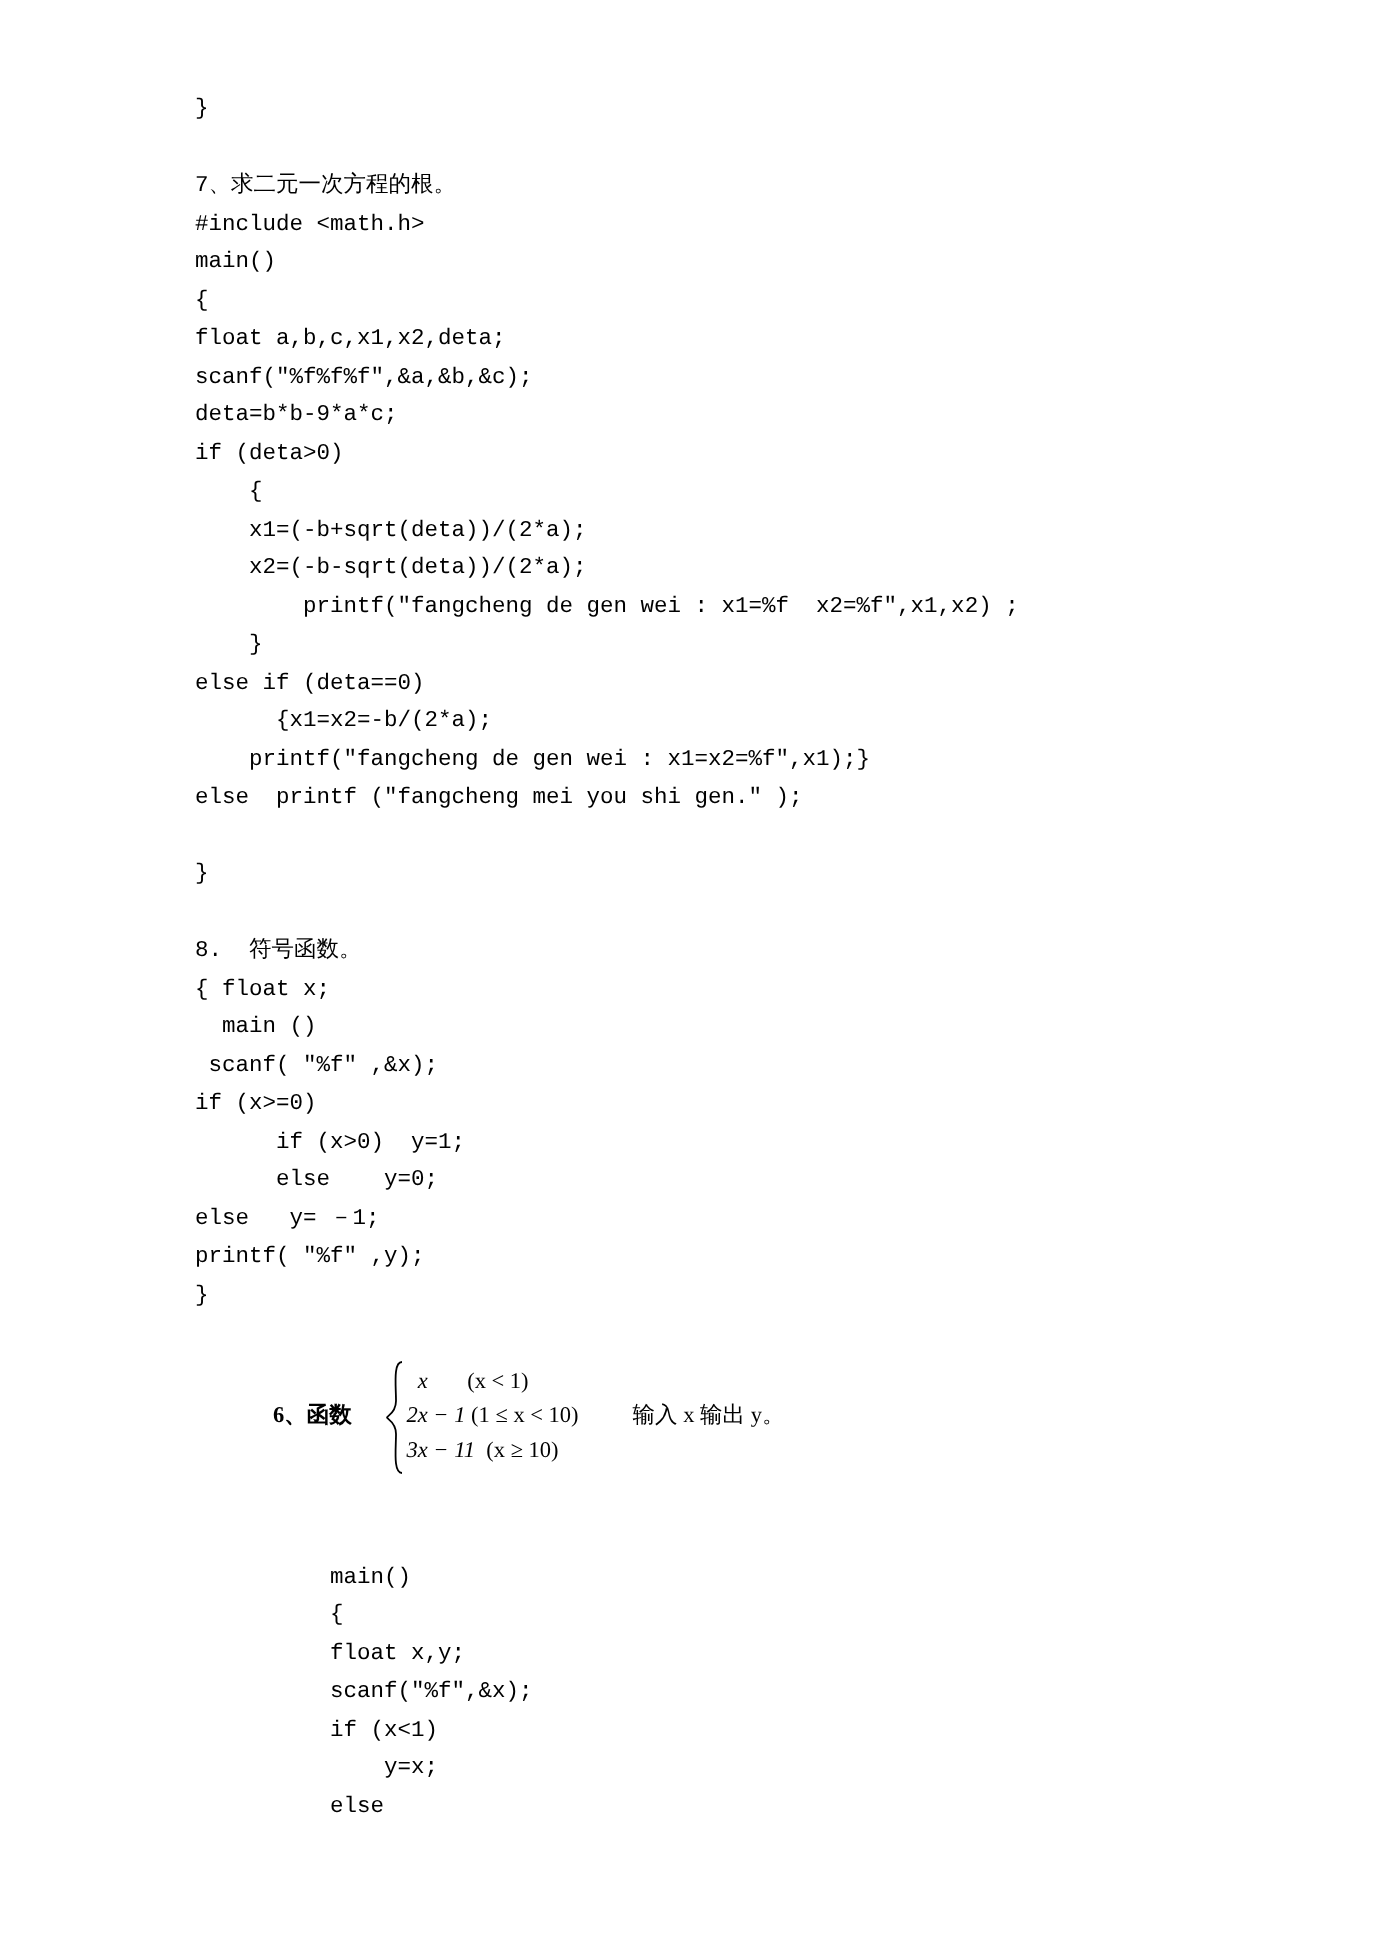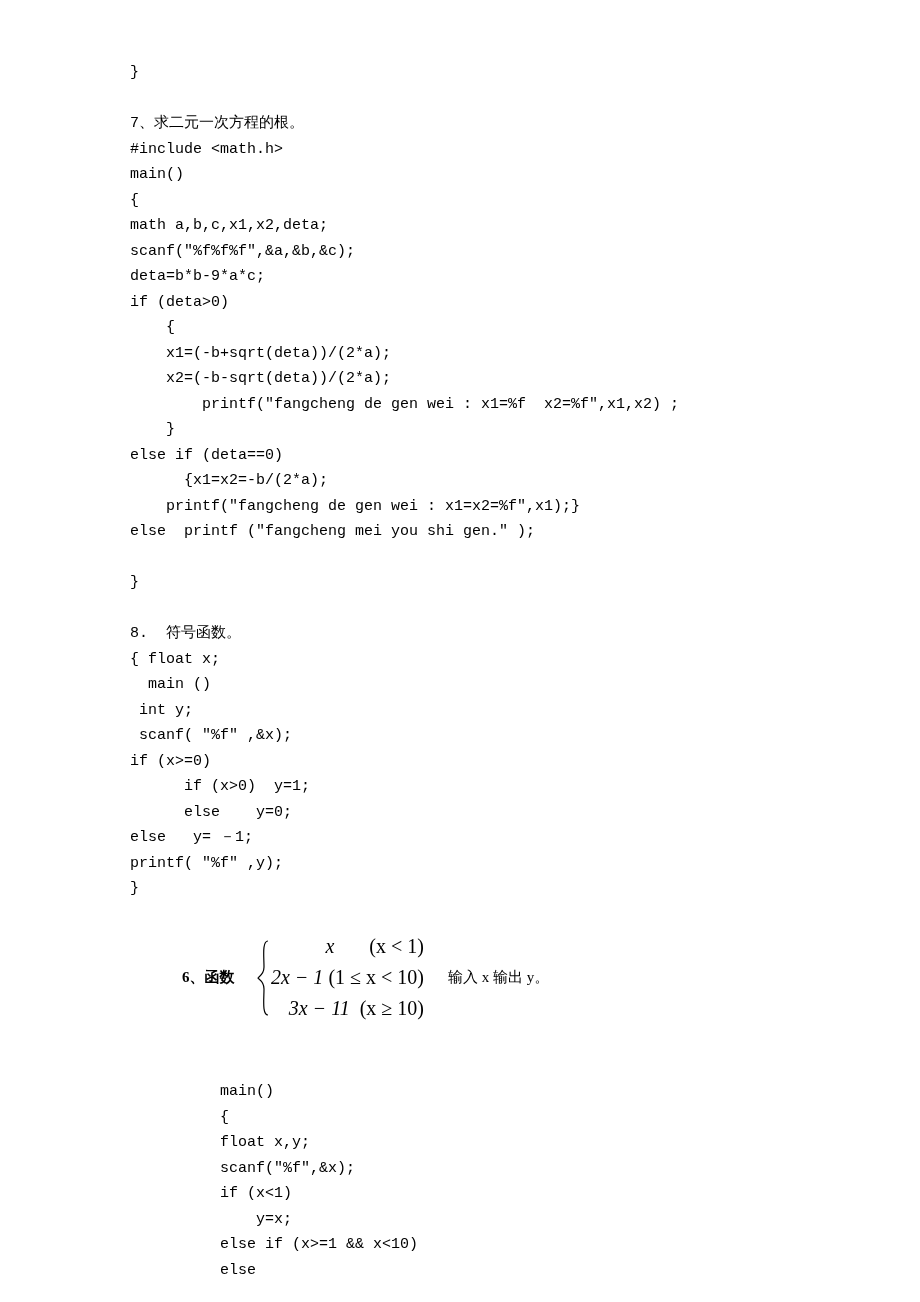--- a/index.html
+++ b/index.html
@@ -29,65 +29,63 @@
     margin: 4px 0;
     padding-left: 52px;
   }
   .func-label { font-weight: bold; white-space: pre; }
   .brace-svg { height: 78px; width: 14px; }
   .cases {
     display: flex;
     flex-direction: column;
     font-family: "Times New Roman", serif;
     font-style: italic;
-    font-size: 20px;
+    font-size: 15px;
     line-height: 1.55;
-    align-items: flex-end;
   }
   .cases span { white-space: pre; }
   .func-tail {
     font-family: "SimSun", "宋体", serif;
     font-style: normal;
-    margin-left: 24px;
+    margin-left: 36px;
     white-space: pre;
   }
   .upright { font-style: normal; }
 </style>
 </head>
 <body>
 
 <div class="page">
 
   <div id="top-block">
       <div class="line">}</div>
       <div class="blank"></div>
       <div class="line">7、求二元一次方程的根。</div>
       <div class="line">#include &lt;math.h&gt;</div>
       <div class="line">main()</div>
       <div class="line">{</div>
-      <div class="line">math a,b,c,x1,x2,deta;</div>
+      <div class="line">float a,b,c,x1,x2,deta;</div>
       <div class="line">scanf("%f%f%f",&amp;a,&amp;b,&amp;c);</div>
       <div class="line">deta=b*b-9*a*c;</div>
       <div class="line">if (deta&gt;0)</div>
       <div class="line">    {</div>
       <div class="line">    x1=(-b+sqrt(deta))/(2*a);</div>
       <div class="line">    x2=(-b-sqrt(deta))/(2*a);</div>
       <div class="line">        printf("fangcheng de gen wei : x1=%f  x2=%f",x1,x2) ;</div>
       <div class="line">    }</div>
       <div class="line">else if (deta==0)</div>
       <div class="line">      {x1=x2=-b/(2*a);</div>
       <div class="line">    printf("fangcheng de gen wei : x1=x2=%f",x1);}</div>
       <div class="line">else  printf ("fangcheng mei you shi gen." );</div>
       <div class="blank"></div>
       <div class="line">}</div>
       <div class="blank"></div>
       <div class="line">8.  符号函数。</div>
       <div class="line">{ float x;</div>
       <div class="line">  main ()</div>
-      <div class="line"> int y;</div>
       <div class="line"> scanf( "%f" ,&amp;x);</div>
       <div class="line">if (x&gt;=0)</div>
       <div class="line">      if (x&gt;0)  y=1;</div>
       <div class="line">      else    y=0;</div>
       <div class="line">else   y= －1;</div>
       <div class="line">printf( "%f" ,y);</div>
       <div class="line">}</div>
       <div class="blank"></div>
     </div>
 
@@ -106,17 +104,16 @@
 
   <div id="bottom-block">
       <div class="blank"></div>
       <div class="blank"></div>
       <div class="line">          main()</div>
       <div class="line">          {</div>
       <div class="line">          float x,y;</div>
       <div class="line">          scanf("%f",&amp;x);</div>
       <div class="line">          if (x&lt;1)</div>
       <div class="line">              y=x;</div>
-      <div class="line">          else if (x&gt;=1 &amp;&amp; x&lt;10)</div>
       <div class="line">          else</div>
     </div>
 
 </div>
 
 </body></html>

